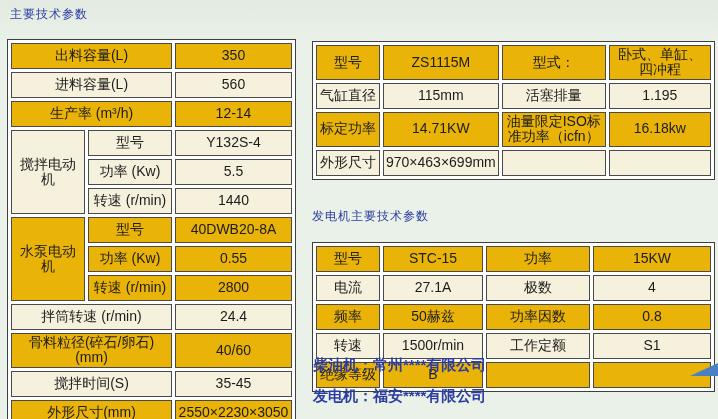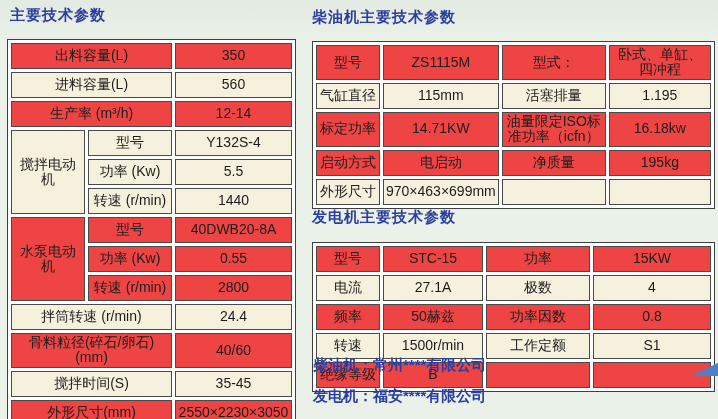--- a/index.html
+++ b/index.html
@@ -7,42 +7,42 @@
     width:718px;height:419px;
     font-family:"Liberation Sans","DejaVu Sans",sans-serif;
     background:#eaf1e9;
   }
   .canvas{
     position:relative;width:718px;height:419px;overflow:hidden;
     background:linear-gradient(180deg,#e2eae1 0%,#eaf1e9 10%,#eaf1e9 100%);
   }
   .sec-title{
     position:absolute;
-    font-size:15px;font-weight:bold;color:#2b3da0;
+    font-size:12px;font-weight:normal;color:#2b3da0;
     letter-spacing:1px;white-space:nowrap;
   }
   .t-left-title{left:10px;top:6px;}
   .t-diesel-title{left:312px;top:8px;}
   .t-gen-title{left:312px;top:208px;}
 
   .tbl-wrap{position:absolute;background:#ffffff;border:1px solid #3f3f3f;}
   .w-left{left:7px;top:39px;width:287px;}
   .w-diesel{left:312px;top:41px;width:401px;}
   .w-gen{left:312px;top:242px;width:401px;}
 
   table.spec{border-collapse:separate;border-spacing:3px;width:100%;}
   table.spec td{
     border:1px solid #4a4a4a;
     text-align:center;vertical-align:middle;
     font-size:14px;color:#1c1c1c;
     padding:1px 2px;height:22px;
     line-height:1.1;
   }
   .w-left td{height:21px;}
-  .blue{background:#ef4444;}
+  .blue{background:#eab308;}
   .cream{background:#f5f1dc;}
   td.small{font-size:11px;margin-top:12px;}
   td.num{font-size:14.5px;}
 
   .footer-line{
     position:absolute;left:313px;
     font-size:15px;font-weight:600;color:#2b3da0;
     white-space:nowrap;
   }
   .f1{top:356px;}
@@ -121,21 +121,20 @@
       </tr>
       <tr>
         <td class="blue" colspan="2">外形尺寸(mm)</td>
         <td class="blue num">2550×2230×3050</td>
       </tr>
 
     </tbody>
       </table>
   </div>
 
-  <div class="sec-title t-diesel-title">柴油机主要技术参数</div>
 
   <div class="tbl-wrap w-diesel">
     <table class="spec">
       <colgroup>
           <col style="width:64px">
           <col style="width:100px">
           <col style="width:104px">
           <col>
         </colgroup>
       <tbody>
@@ -151,26 +150,20 @@
         <td class="cream">活塞排量</td>
         <td class="cream num">1.195</td>
       </tr>
       <tr>
         <td class="blue">标定功率</td>
         <td class="blue num">14.71KW</td>
         <td class="blue small">油量限定ISO标准功率（icfn）</td>
         <td class="blue num">16.18kw</td>
       </tr>
       <tr>
-        <td class="blue">启动方式</td>
-        <td class="blue">电启动</td>
-        <td class="blue">净质量</td>
-        <td class="blue num">195kg</td>
-      </tr>
-      <tr>
         <td class="cream">外形尺寸</td>
         <td class="cream num">970×463×699mm</td>
         <td class="cream"></td>
         <td class="cream"></td>
       </tr>
     </tbody>
       </table>
   </div>
 
   <div class="sec-title t-gen-title">发电机主要技术参数</div>

